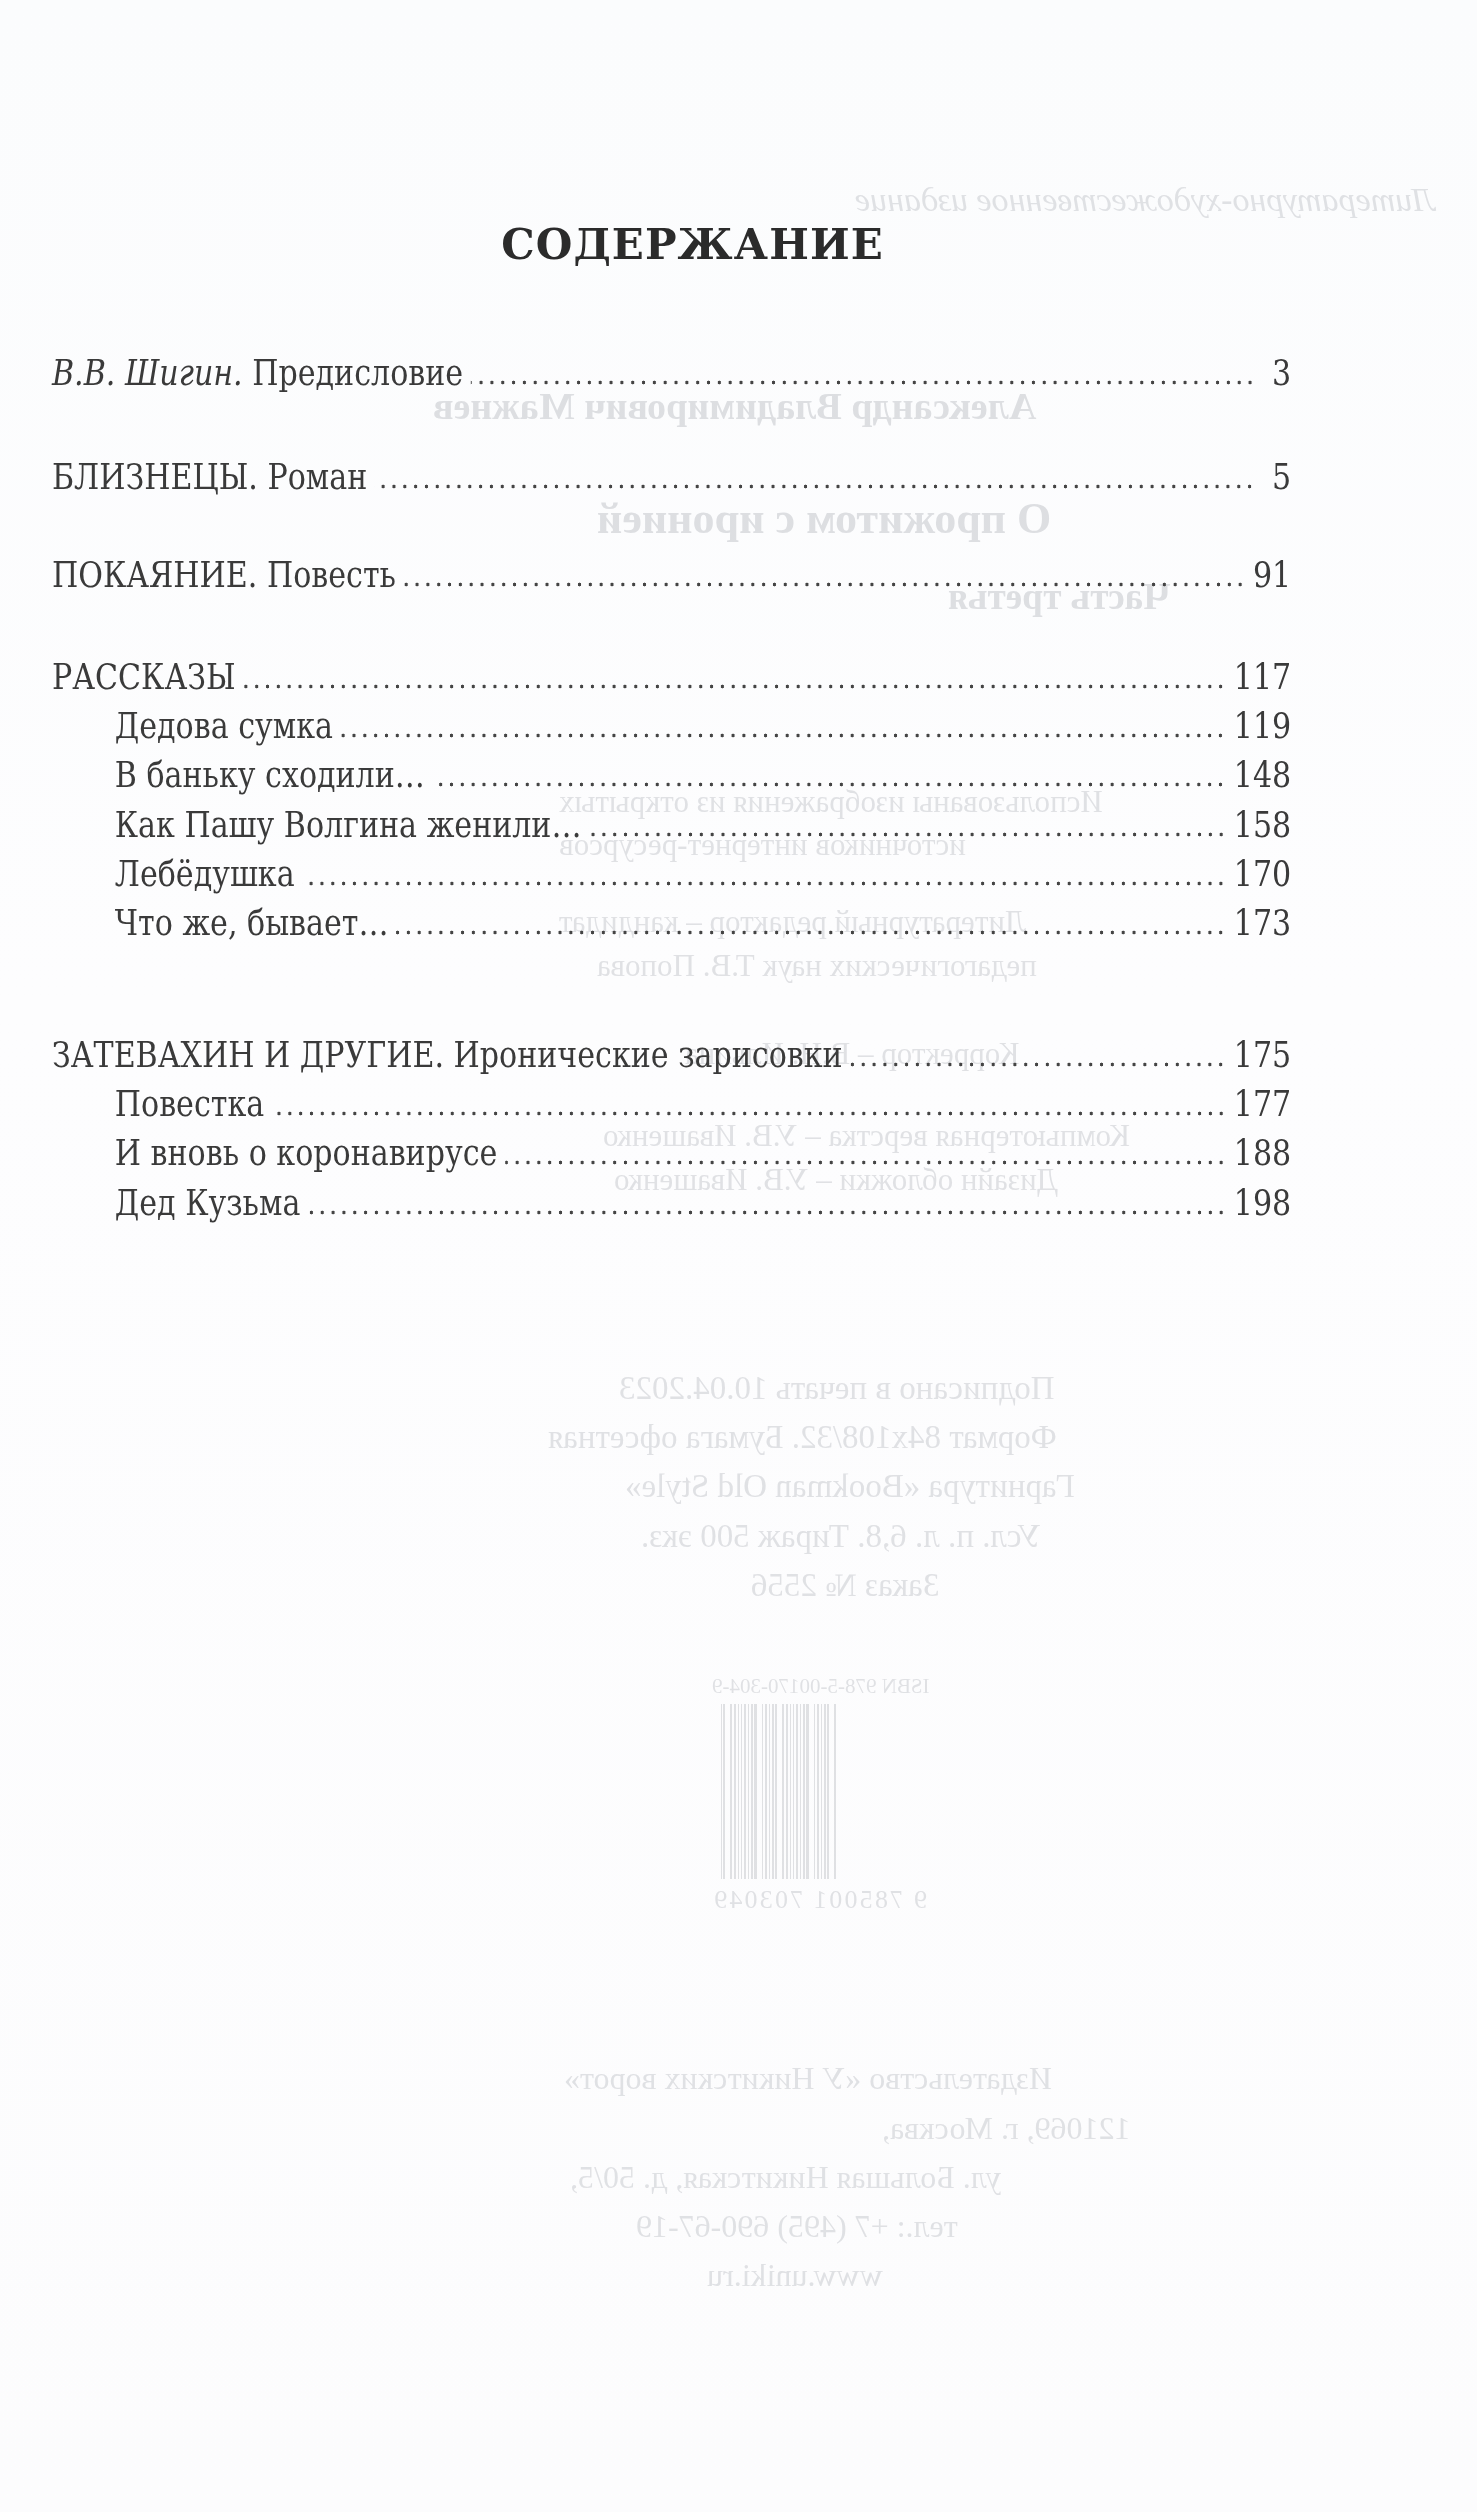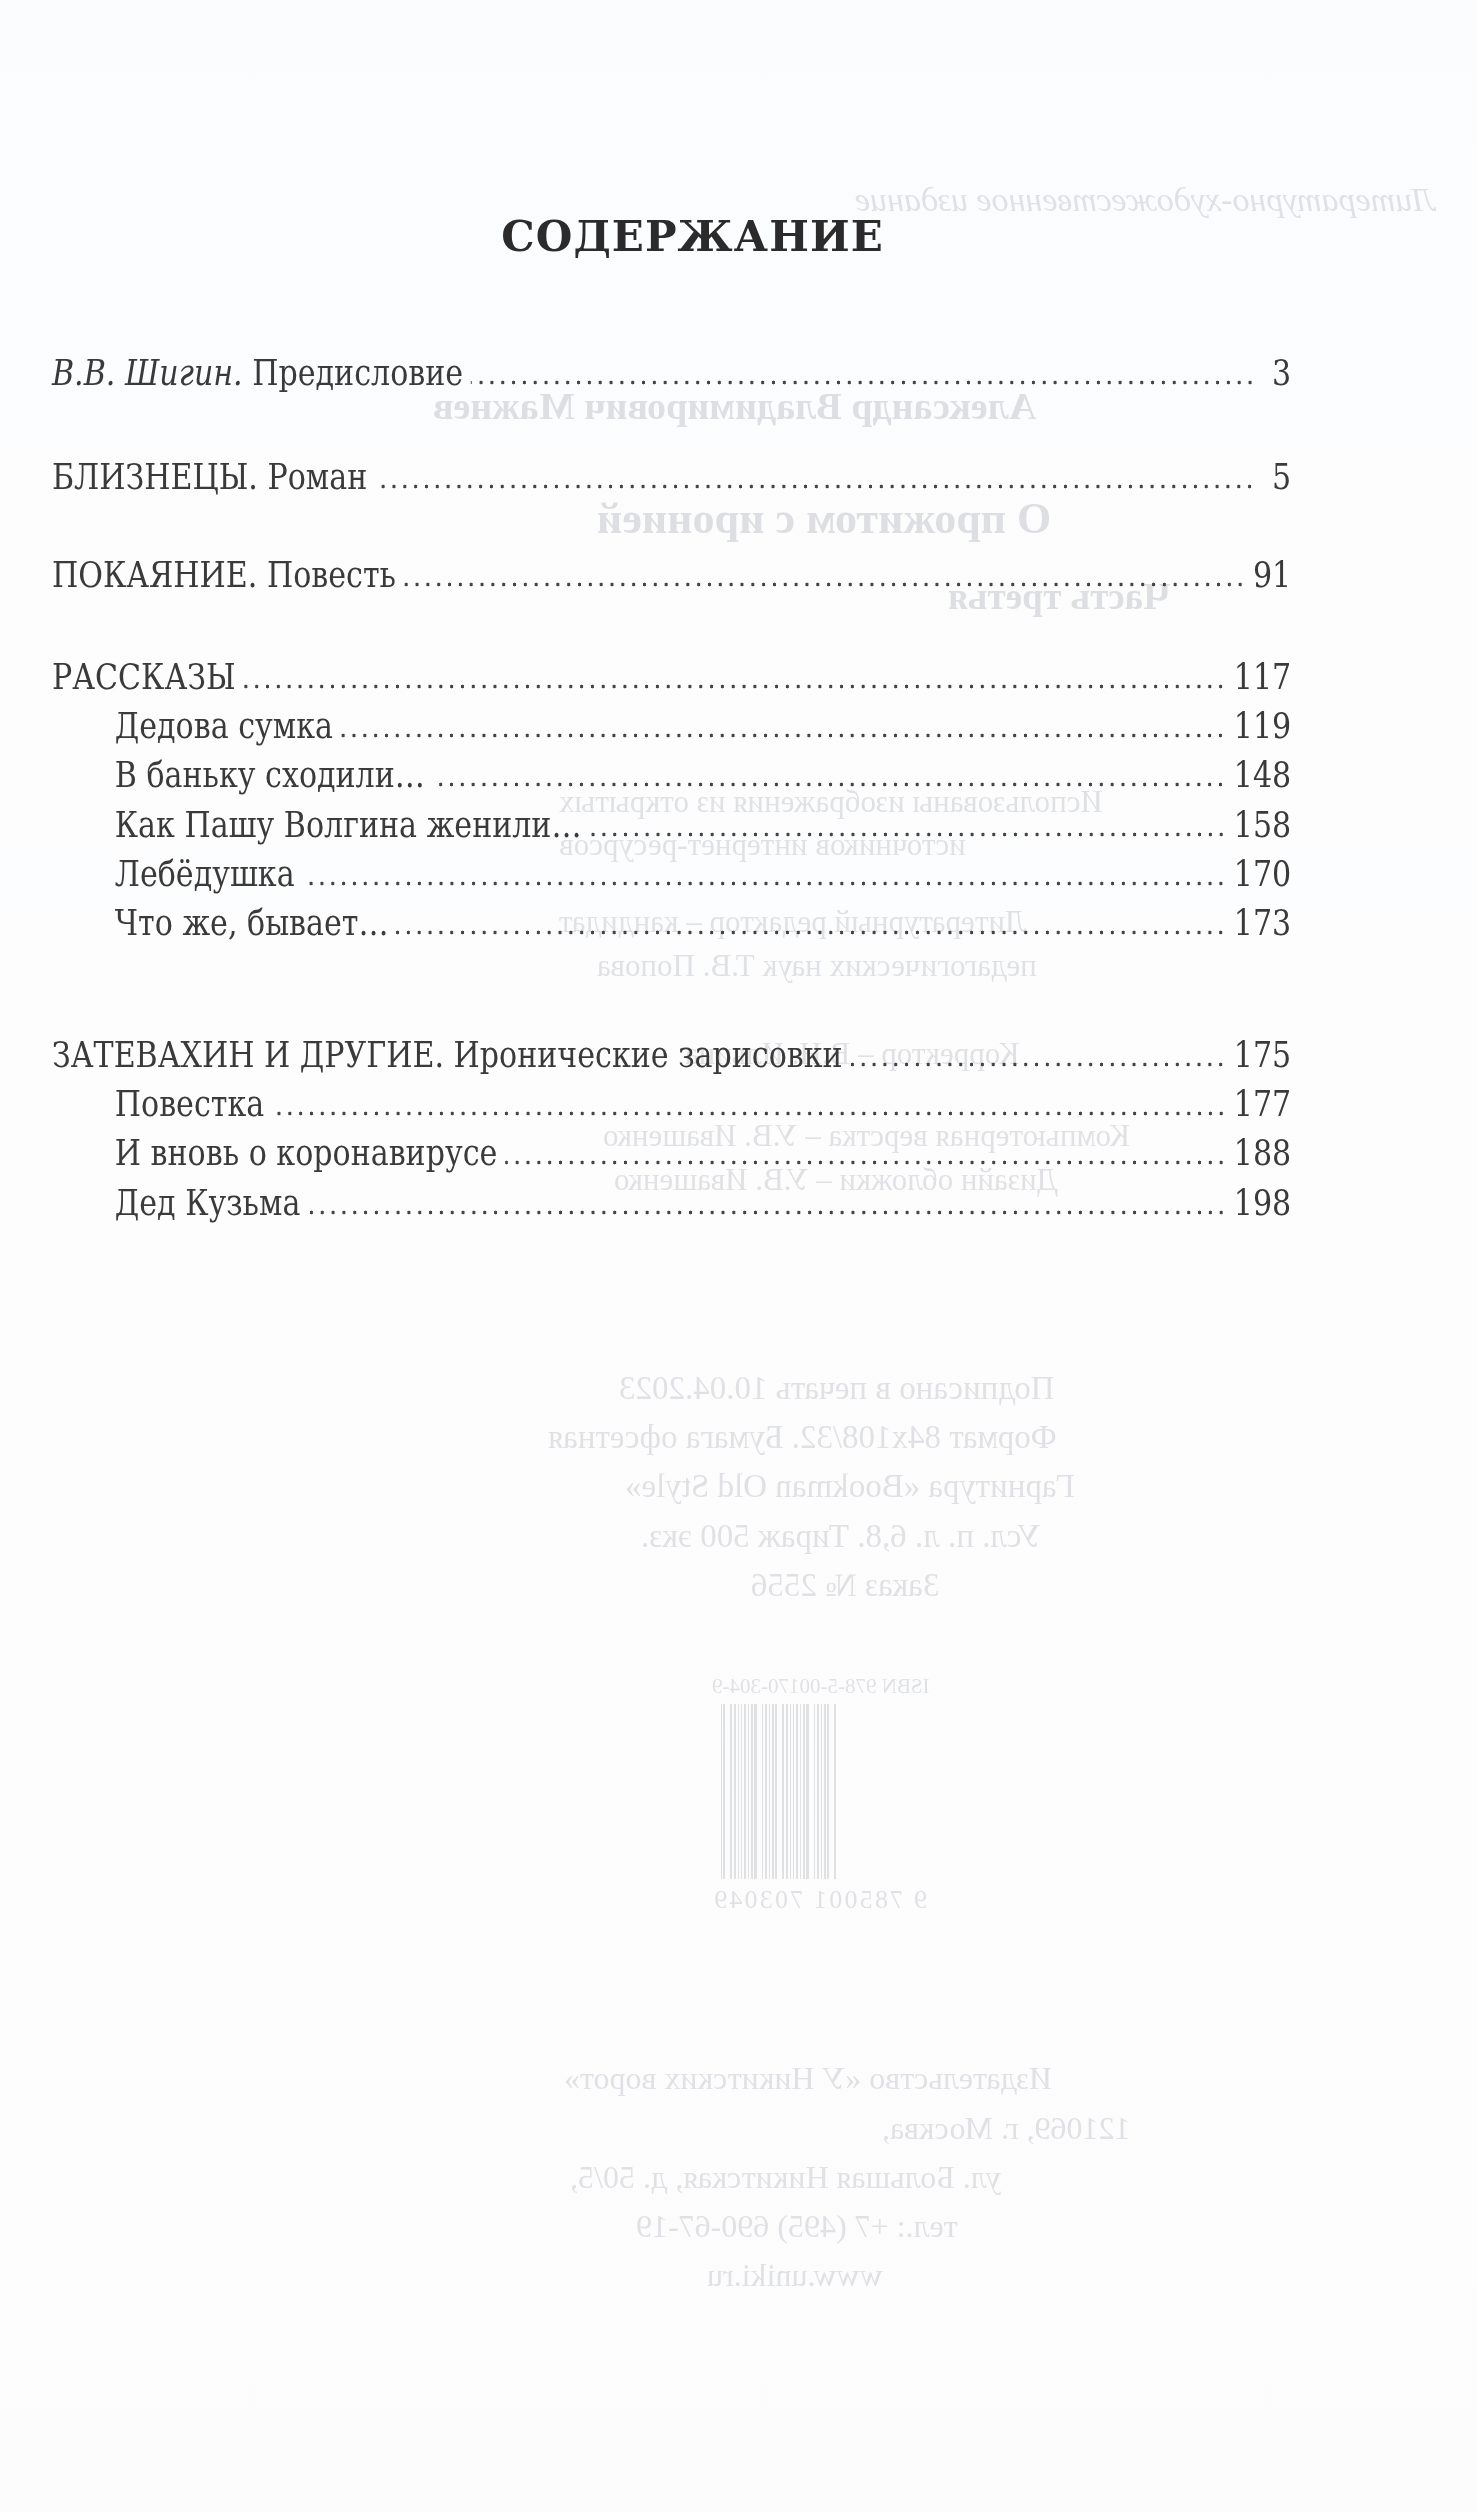--- a/index.html
+++ b/index.html
@@ -40,21 +40,21 @@
     background: repeating-linear-gradient(90deg,
       #a9acb2 0px, #a9acb2 1.6px, transparent 1.6px, transparent 3.8px,
       #a9acb2 3.8px, #a9acb2 4.4px, transparent 4.4px, transparent 6.6px,
       #a9acb2 6.6px, #a9acb2 8.8px, transparent 8.8px, transparent 10.4px);
   }
   
   .toc-title {
     position: absolute;
     left: 0;
     width: 1478px;
-    top: 184px;
+    top: 192px;
     text-align: center;
     padding-right: 93px;
     box-sizing: border-box;
     font-family: "DejaVu Serif", serif;
     font-weight: bold;
     font-size: 42px;
     letter-spacing: 1.1px;
     color: #2b2b2b;
   }
   .toc {

